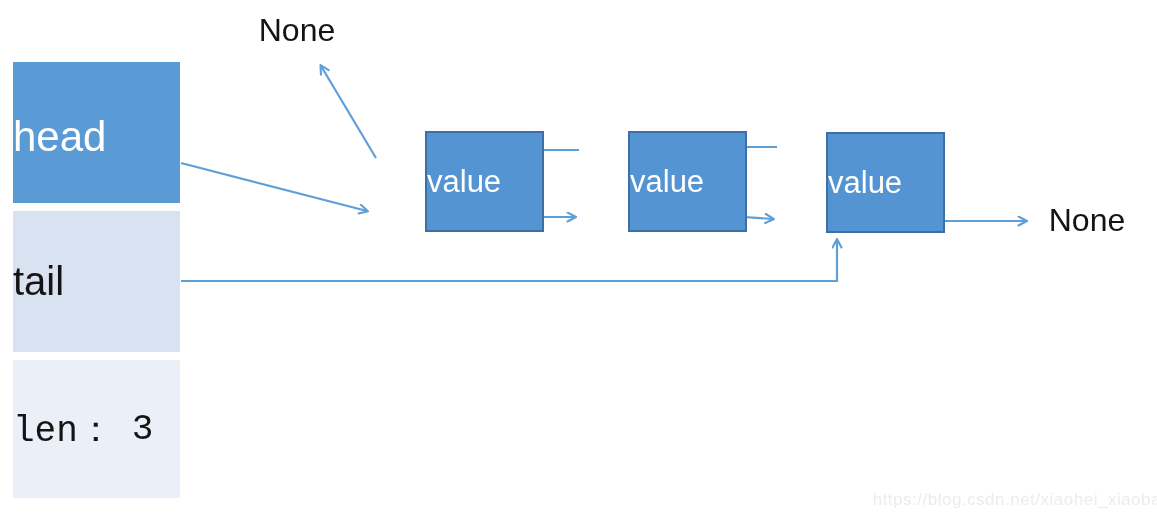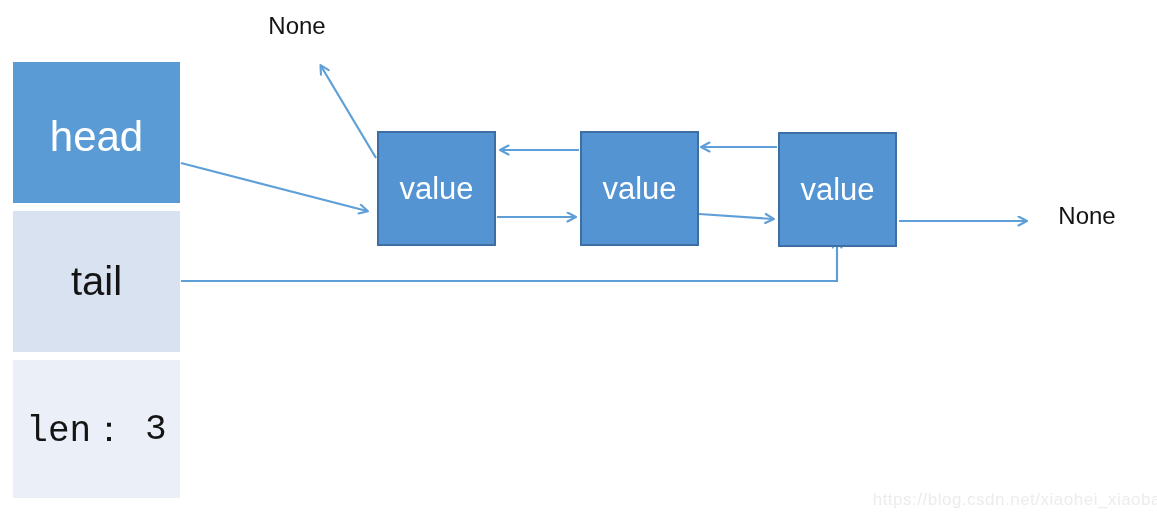--- a/index.html
+++ b/index.html
@@ -14,36 +14,36 @@
     --watermark:#ececec;
   }
   *{margin:0;padding:0;box-sizing:border-box;}
   html,body{background:#ffffff;}
   body{
     width:1157px;height:515px;position:relative;overflow:hidden;
     font-family:"Liberation Sans","DejaVu Sans",sans-serif;
   }
   .stage{position:absolute;inset:0;}
   .arrow-layer{position:absolute;left:0;top:0;width:1157px;height:515px;}
-  .box{position:absolute;display:flex;align-items:center;justify-content:center;}
+  .box{position:absolute;display:flex;align-items:center;}
   .reg{left:13px;width:167px;}
   .reg-head{top:62px;height:141px;background:var(--head-fill);color:var(--text-light);font-size:42px;padding-top:8px;}
   .reg-tail{top:211px;height:141px;background:var(--tail-fill);color:var(--text-dark);font-size:40px;}
   .reg-len{top:360px;height:138px;background:var(--len-fill);color:var(--text-dark);font-size:36px;font-family:Liberation Mono, monospace;}
   .reg-len .len-value{margin-left:18px;}
   .node{
-    width:119px;height:115px;background:var(--node-fill);
+    width:119px;height:101px;background:var(--node-fill);
     border:2px solid var(--node-border);
-    color:var(--text-light);font-size:31px;padding-top:0;
+    color:var(--text-light);font-size:31px;padding-top:0;margin-left:48px;
   }
   .node-1{left:377px;top:131px;}
   .node-2{left:580px;top:131px;}
   .node-3{left:778px;top:132px;}
   .none-label{
-    position:absolute;color:var(--text-dark);font-size:24px;
+    position:absolute;color:var(--text-dark);font-size:32px;
     width:110px;text-align:center;line-height:1;
   }
   .none-top{left:242px;top:14px;}
   .none-right{left:1032px;top:204px;}
   .watermark{
     position:absolute;right:-4px;bottom:5px;
     color:var(--watermark);font-size:17px;letter-spacing:.5px;white-space:nowrap;
   }
 </style>
 </head>

